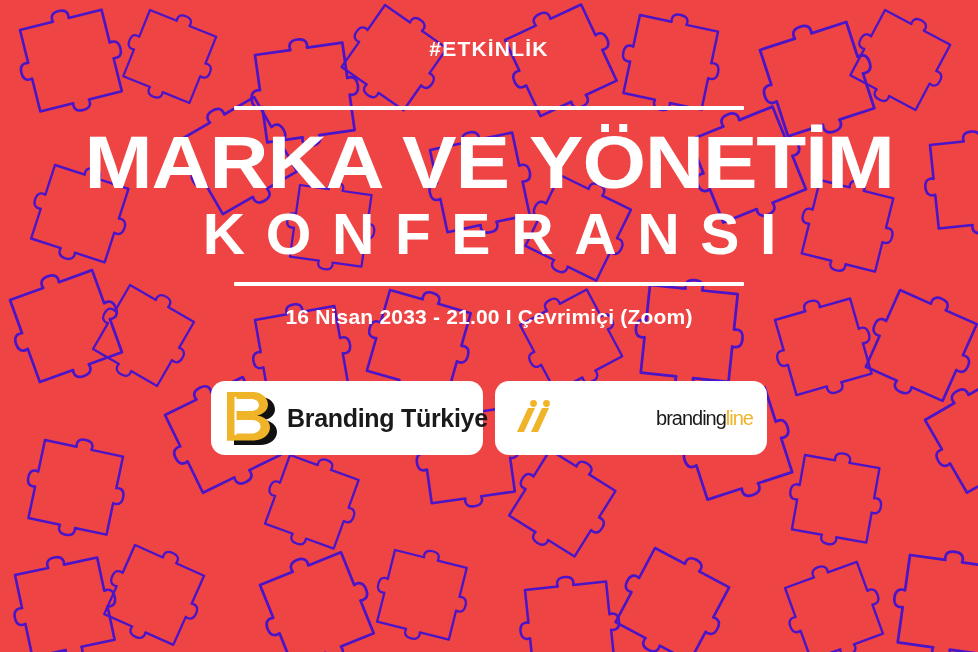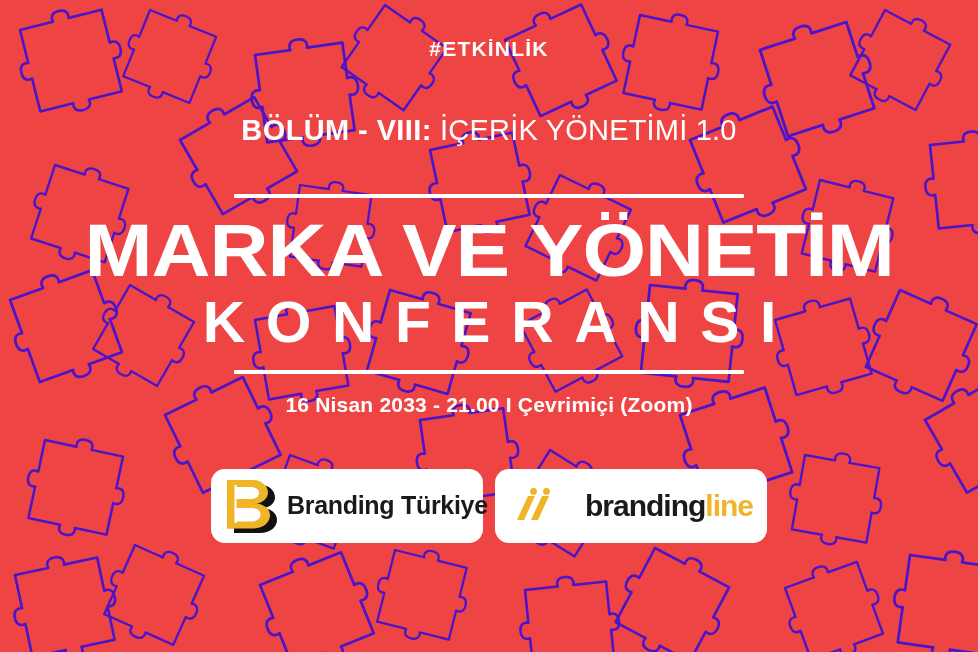--- a/index.html
+++ b/index.html
@@ -146,22 +146,22 @@
     font-size: 25px;
     font-weight: 700;
     color: #1a1a1a;
     letter-spacing: -0.3px;
     line-height: 1;
     white-space: nowrap;
   }
 
   .bl-mark { flex: 0 0 auto; display: block; }
   .bl-text {
-    font-size: 30px;
-    font-weight: 700;
+    font-size: 20px;
+    font-weight: 400;
     line-height: 1;
     letter-spacing: -1px;
     white-space: nowrap;
   }
   .bl-text .bl-dark { color: #1a1a1a; }
   .bl-text .bl-gold { color: #F0B429; }
 </style>
 </head>
 <body>
 
@@ -219,23 +219,20 @@
       <use href="#pz" transform="translate(655,548) rotate(28) scale(1.0)"></use>
       <use href="#pz" transform="translate(785,588) rotate(-20) scale(0.91)"></use>
       <use href="#pz" transform="translate(910,555) rotate(8) scale(1.05)"></use>
     </g>
   </svg>
 
   <div class="content">
 
     <div class="hashtag">#ETKİNLİK</div>
 
-    <div class="episode-line">
-      <span class="ep-bold">BÖLÜM - VIII:</span><span class="ep-reg"> İÇERİK YÖNETİMİ 1.0</span>
-    </div>
 
     <div class="title-block">
       <div class="rule rule-top"></div>
 
       <div class="title-main">MARKA VE YÖNETİM</div>
 
       <div class="title-sub">KONFERANSI</div>
 
       <div class="rule rule-bottom"></div>
     </div>

